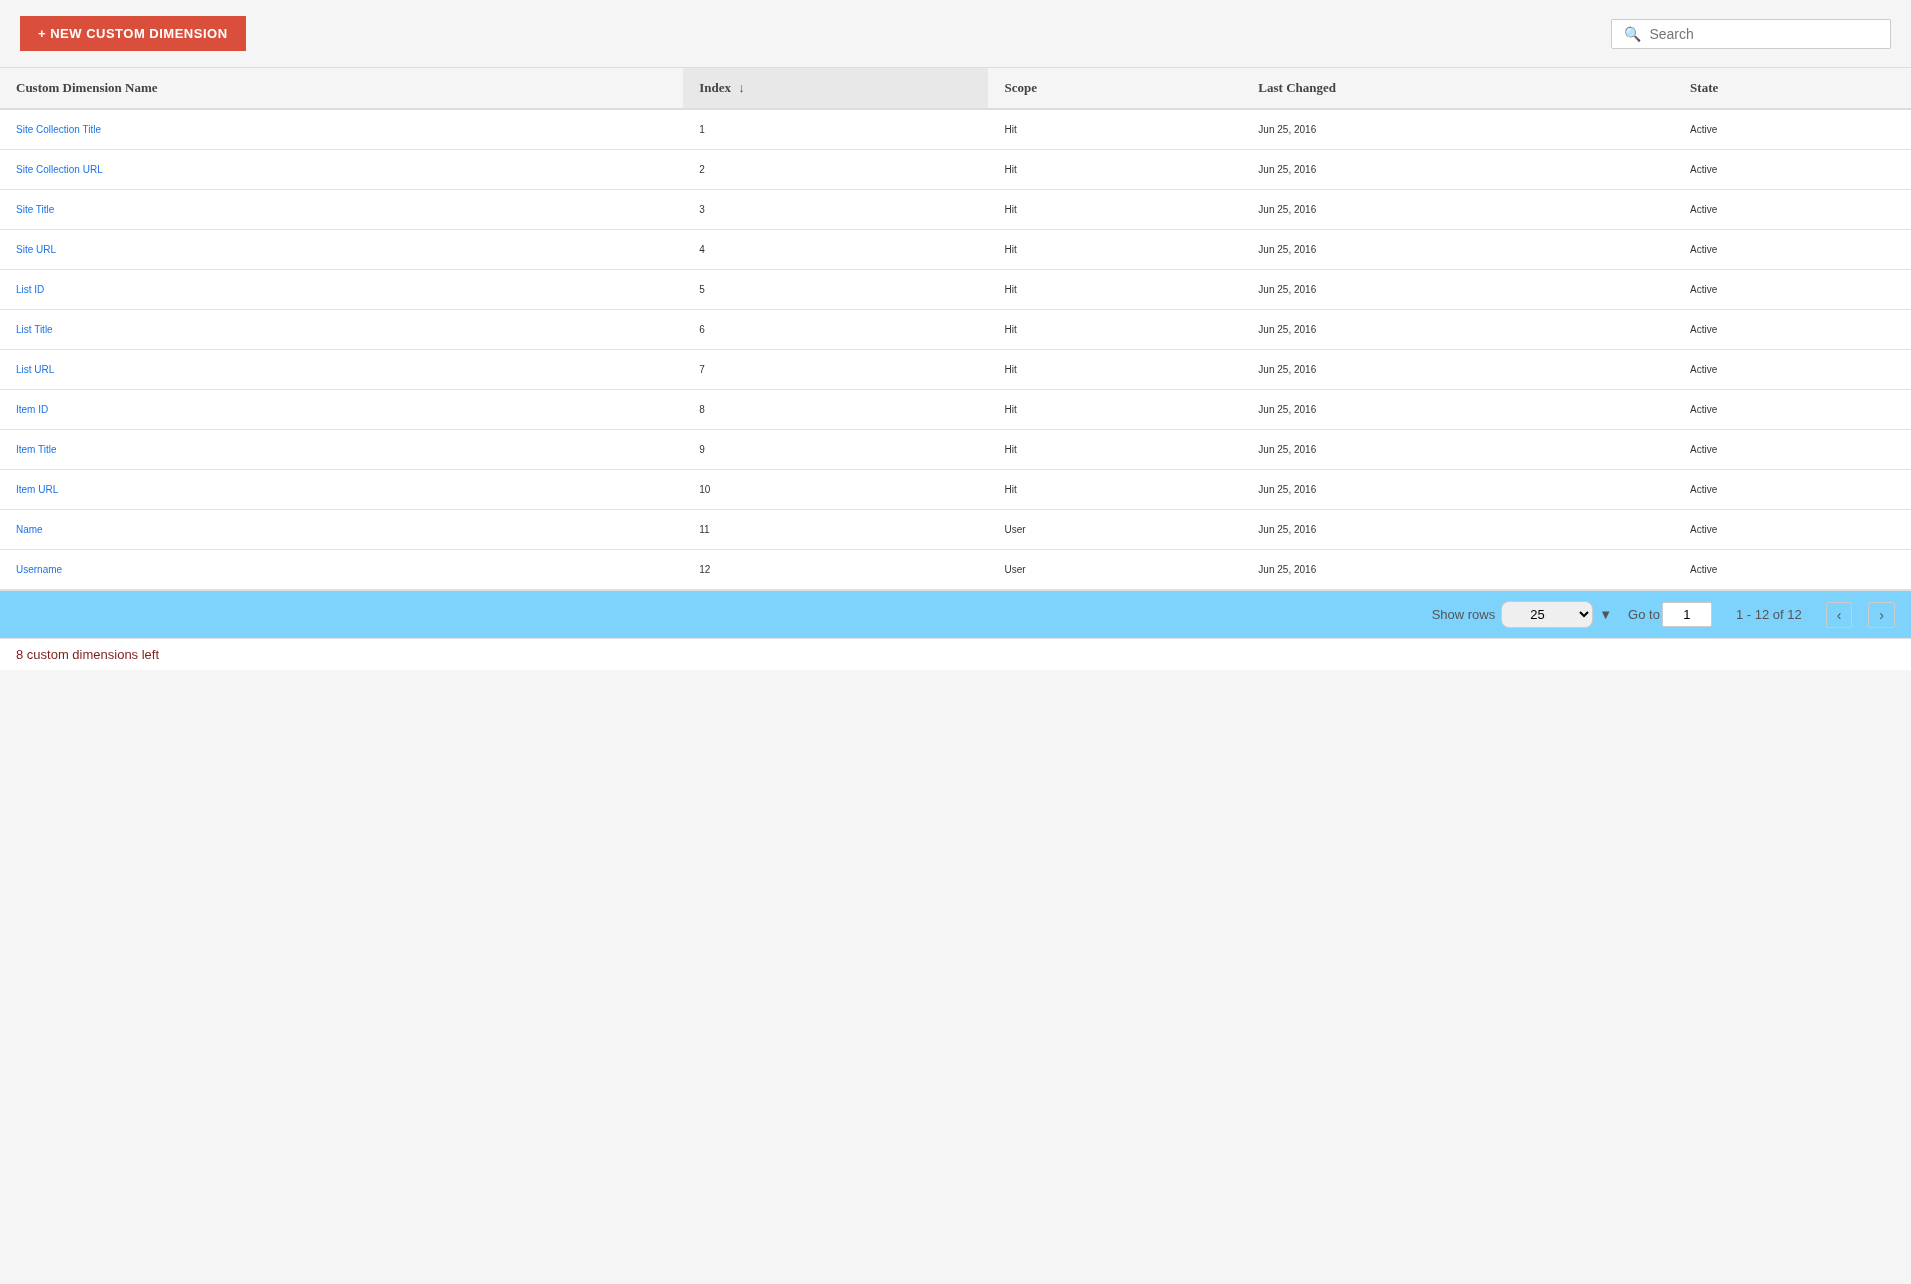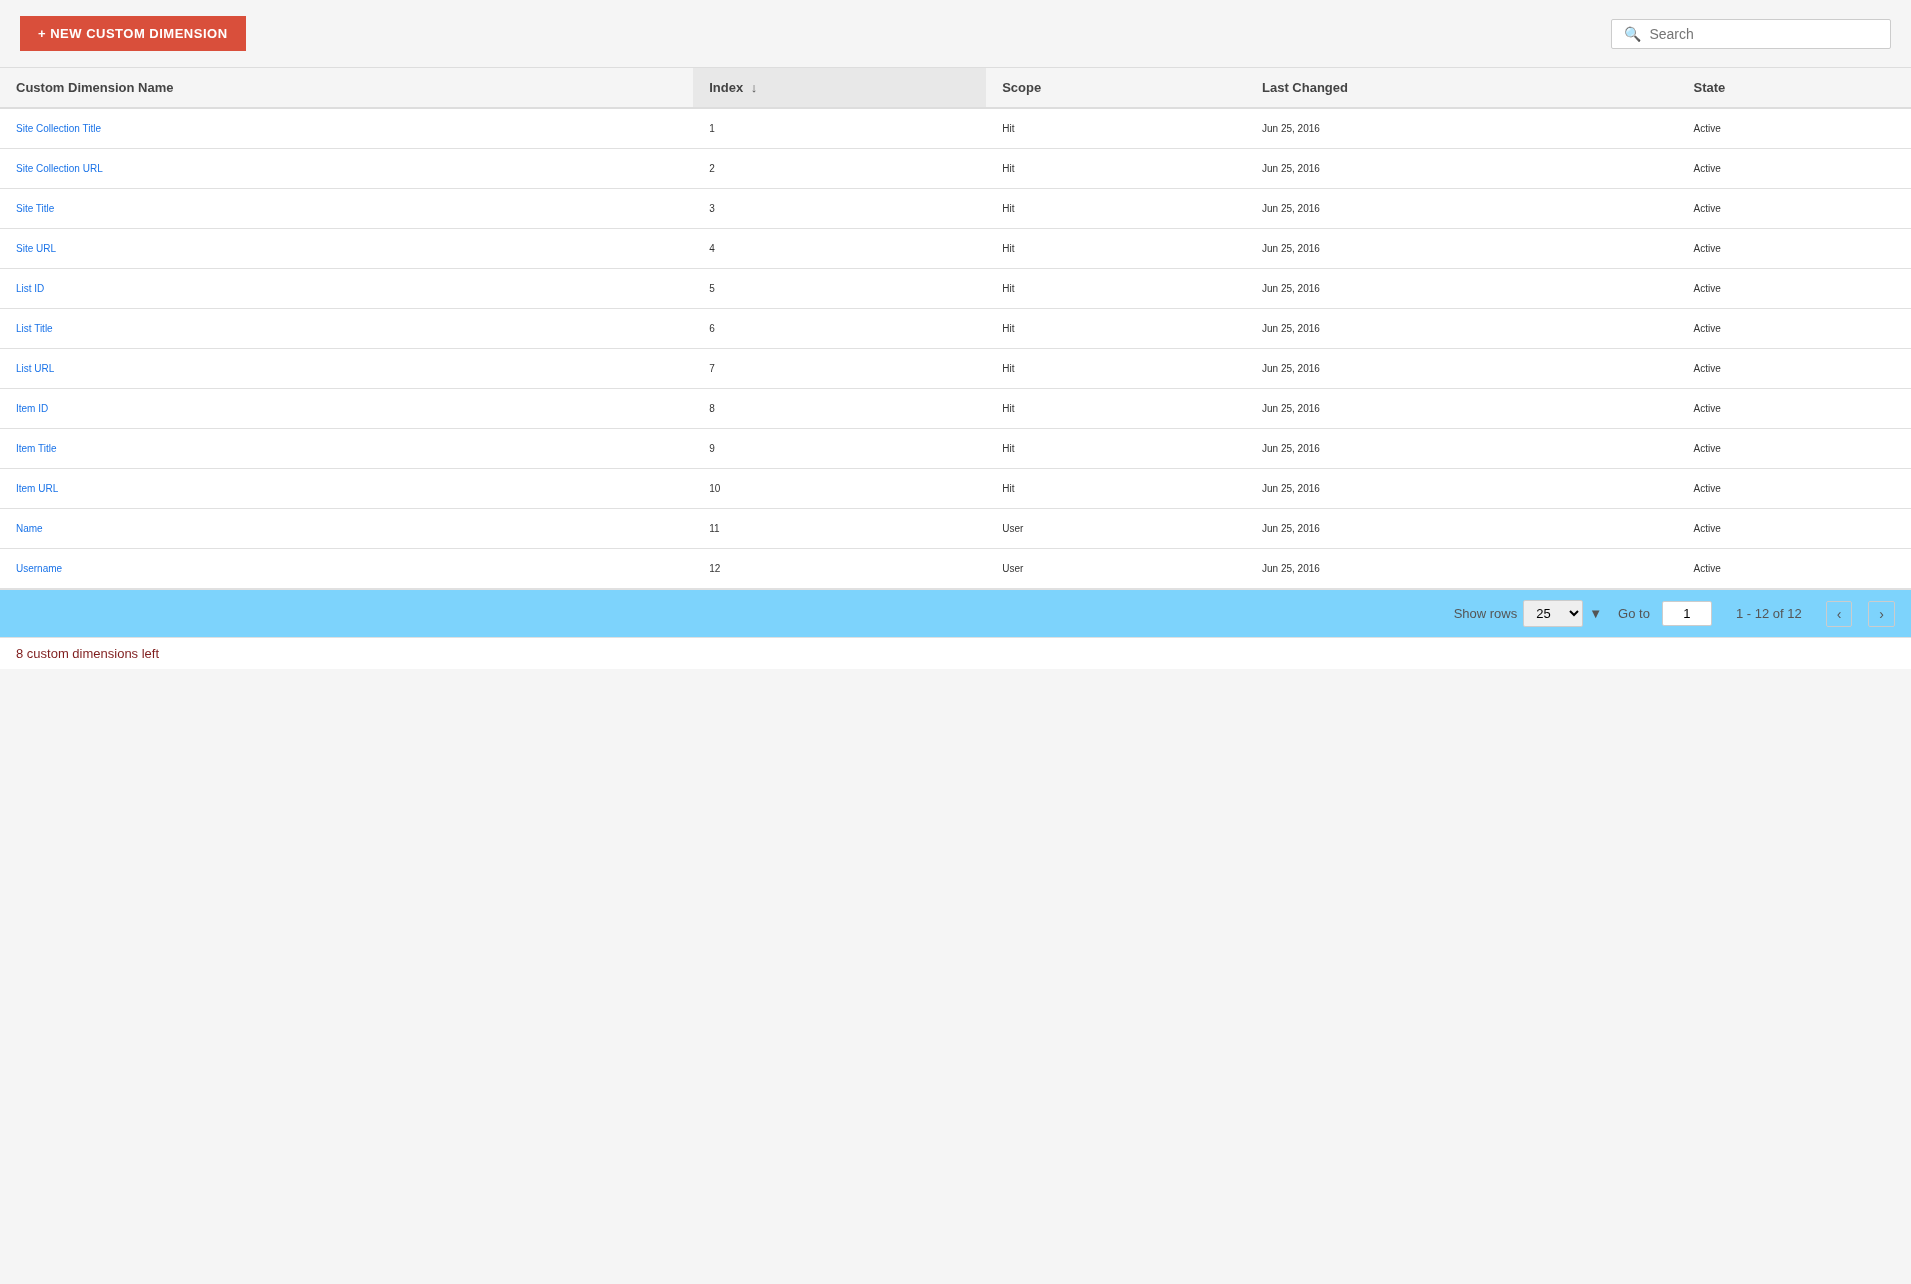--- a/index.html
+++ b/index.html
@@ -62,20 +62,21 @@
       background: #f5f5f5;
       border-bottom: 2px solid #ddd;
     }
     thead th {
       padding: 12px 16px;
       text-align: left;
       font-size: 13px;
       font-weight: 600;
       color: #444;
       white-space: nowrap;
+      font-family: Liberation Serif, serif;
     }
     thead th.sortable {
       cursor: pointer;
       background: #e8e8e8;
     }
     .sort-arrow {
       margin-left: 4px;
       color: #555;
     }
     tbody tr {
@@ -103,29 +104,29 @@
     }
     .show-rows {
       display: flex;
       align-items: center;
       gap: 6px;
       font-size: 13px;
       color: #555;
     }
     .rows-select {
       border: 1px solid #ccc;
-      border-radius: 2px;
-      padding: 4px 8px;
+      border-radius: 8px;
+      padding: 4px 24px;
       font-size: 13px;
       cursor: pointer;
     }
     .goto-section {
       display: flex;
       align-items: center;
-      gap: 12px;
+      gap: 2px;
       font-size: 13px;
       color: #555;
     }
     .goto-input {
       border: 1px solid #ccc;
       border-radius: 2px;
       padding: 4px 8px;
       width: 50px;
       font-size: 13px;
       text-align: center;

